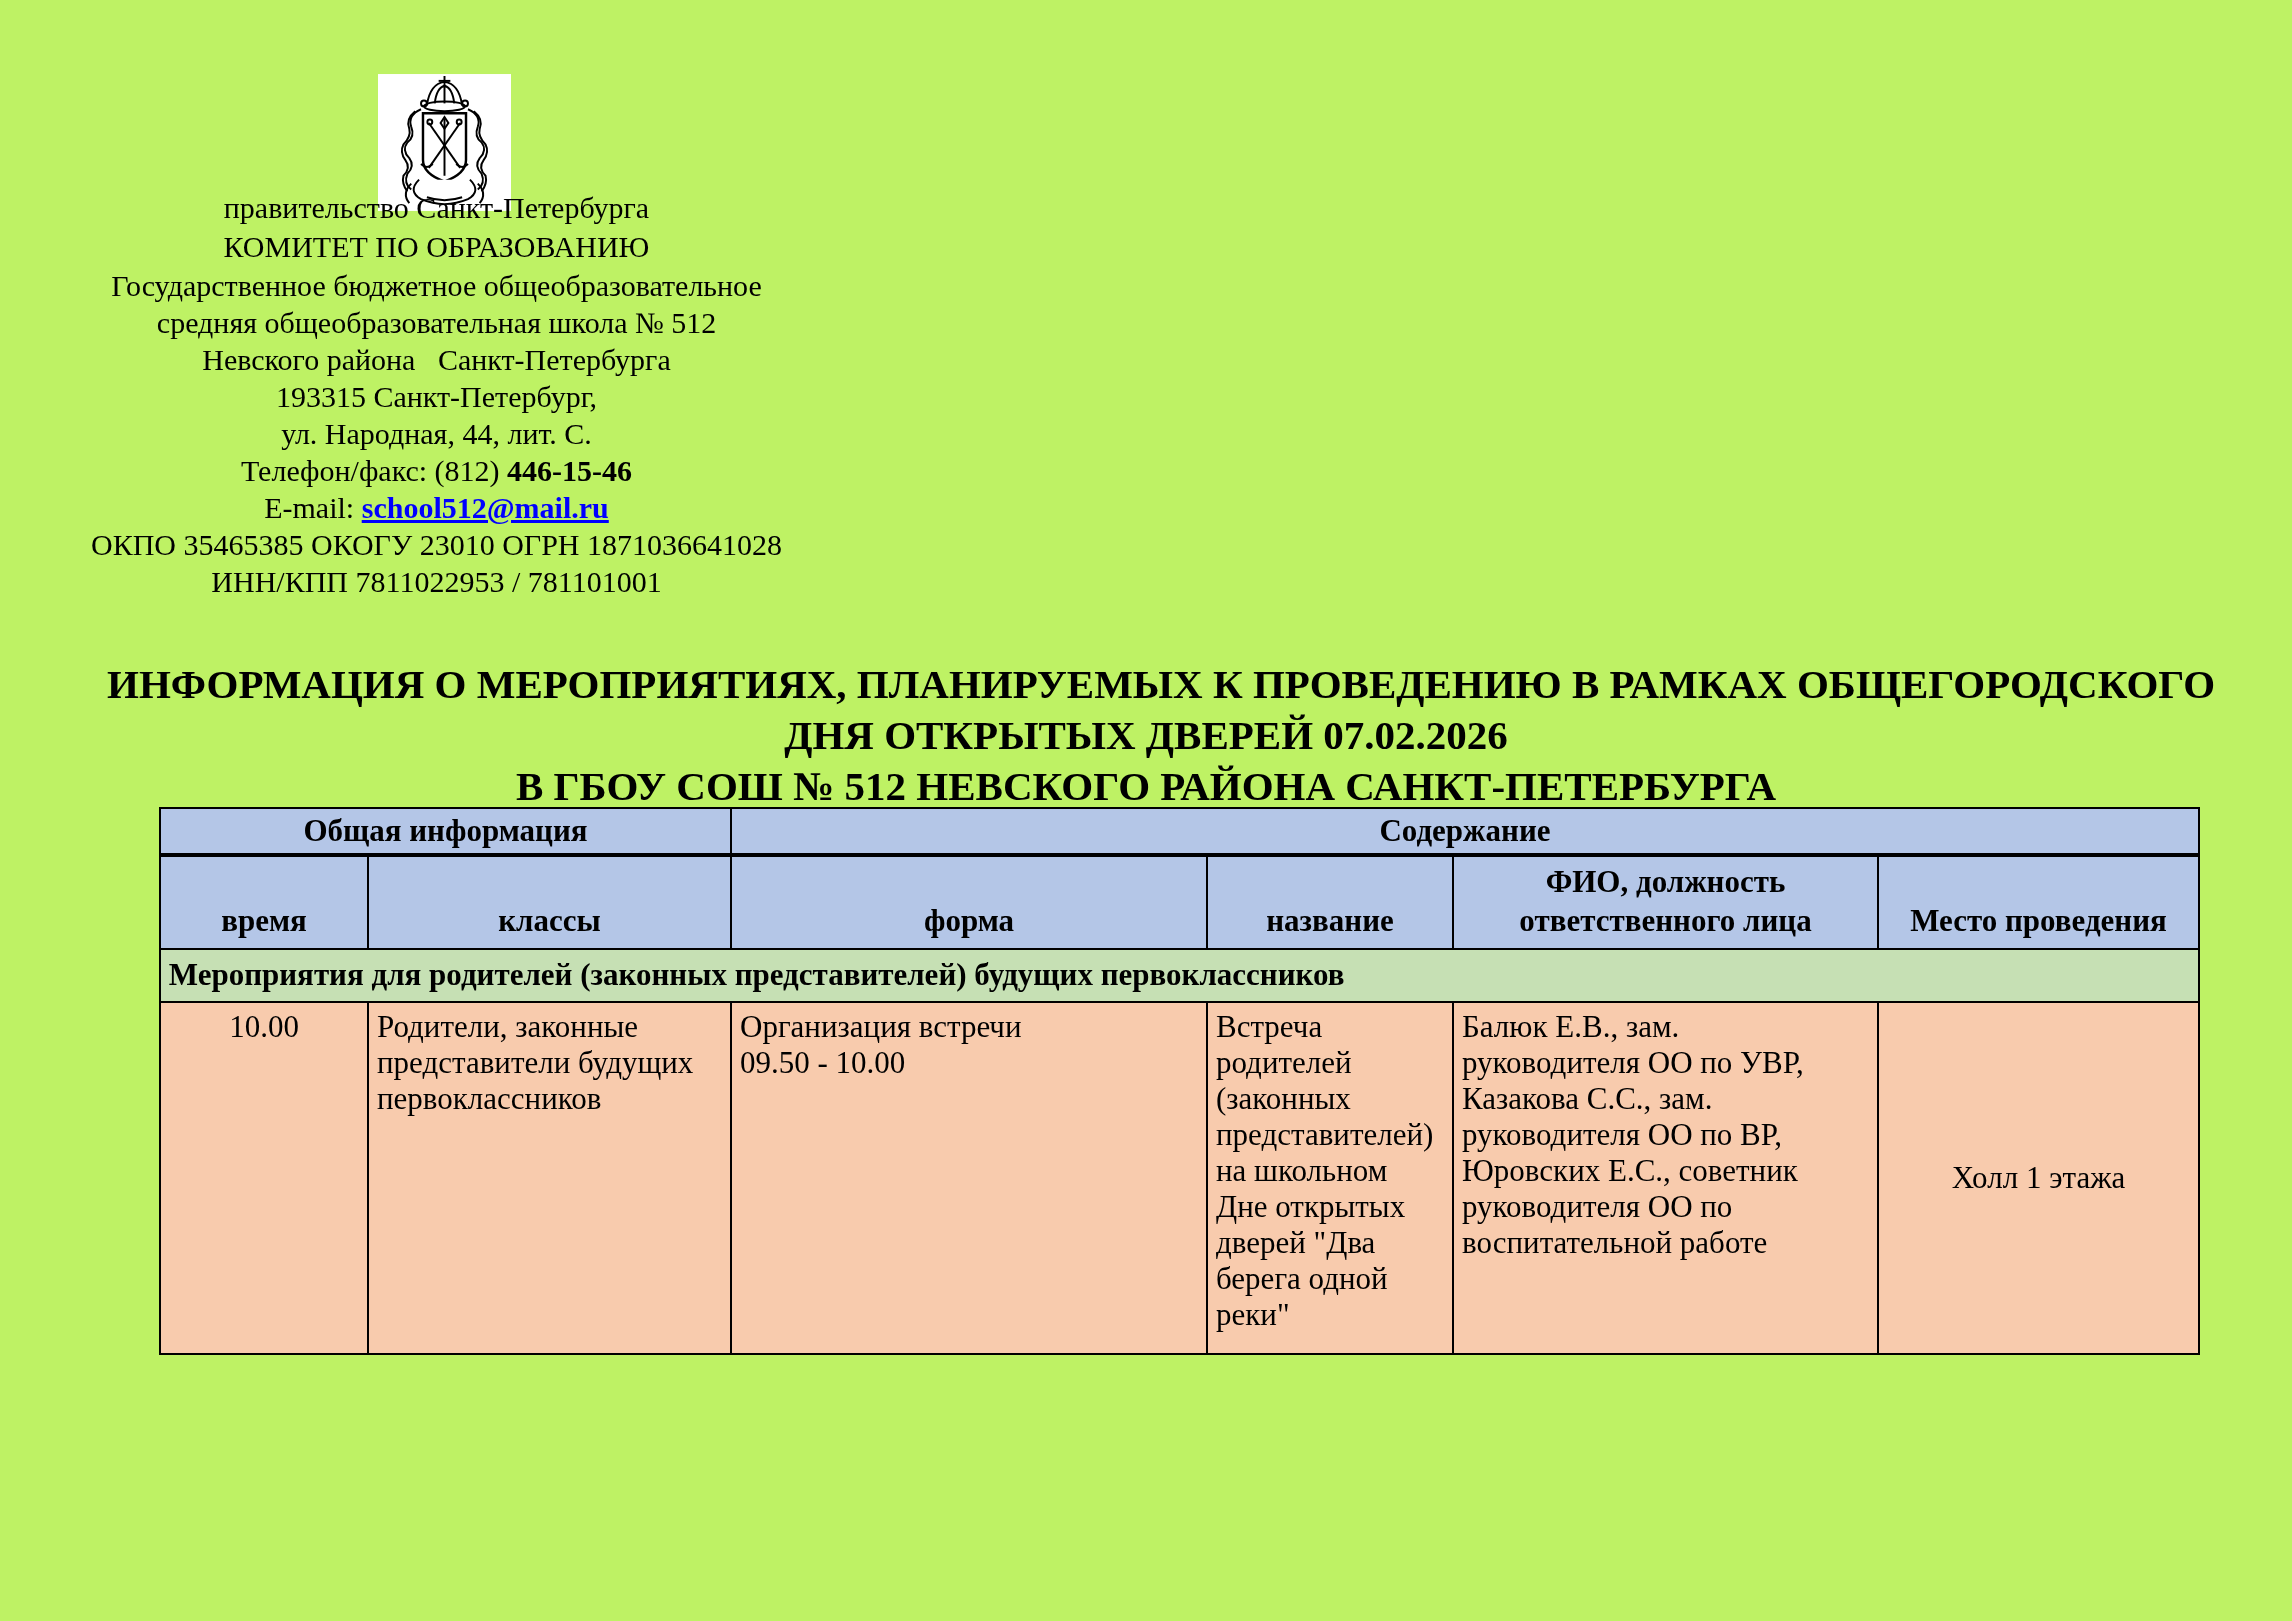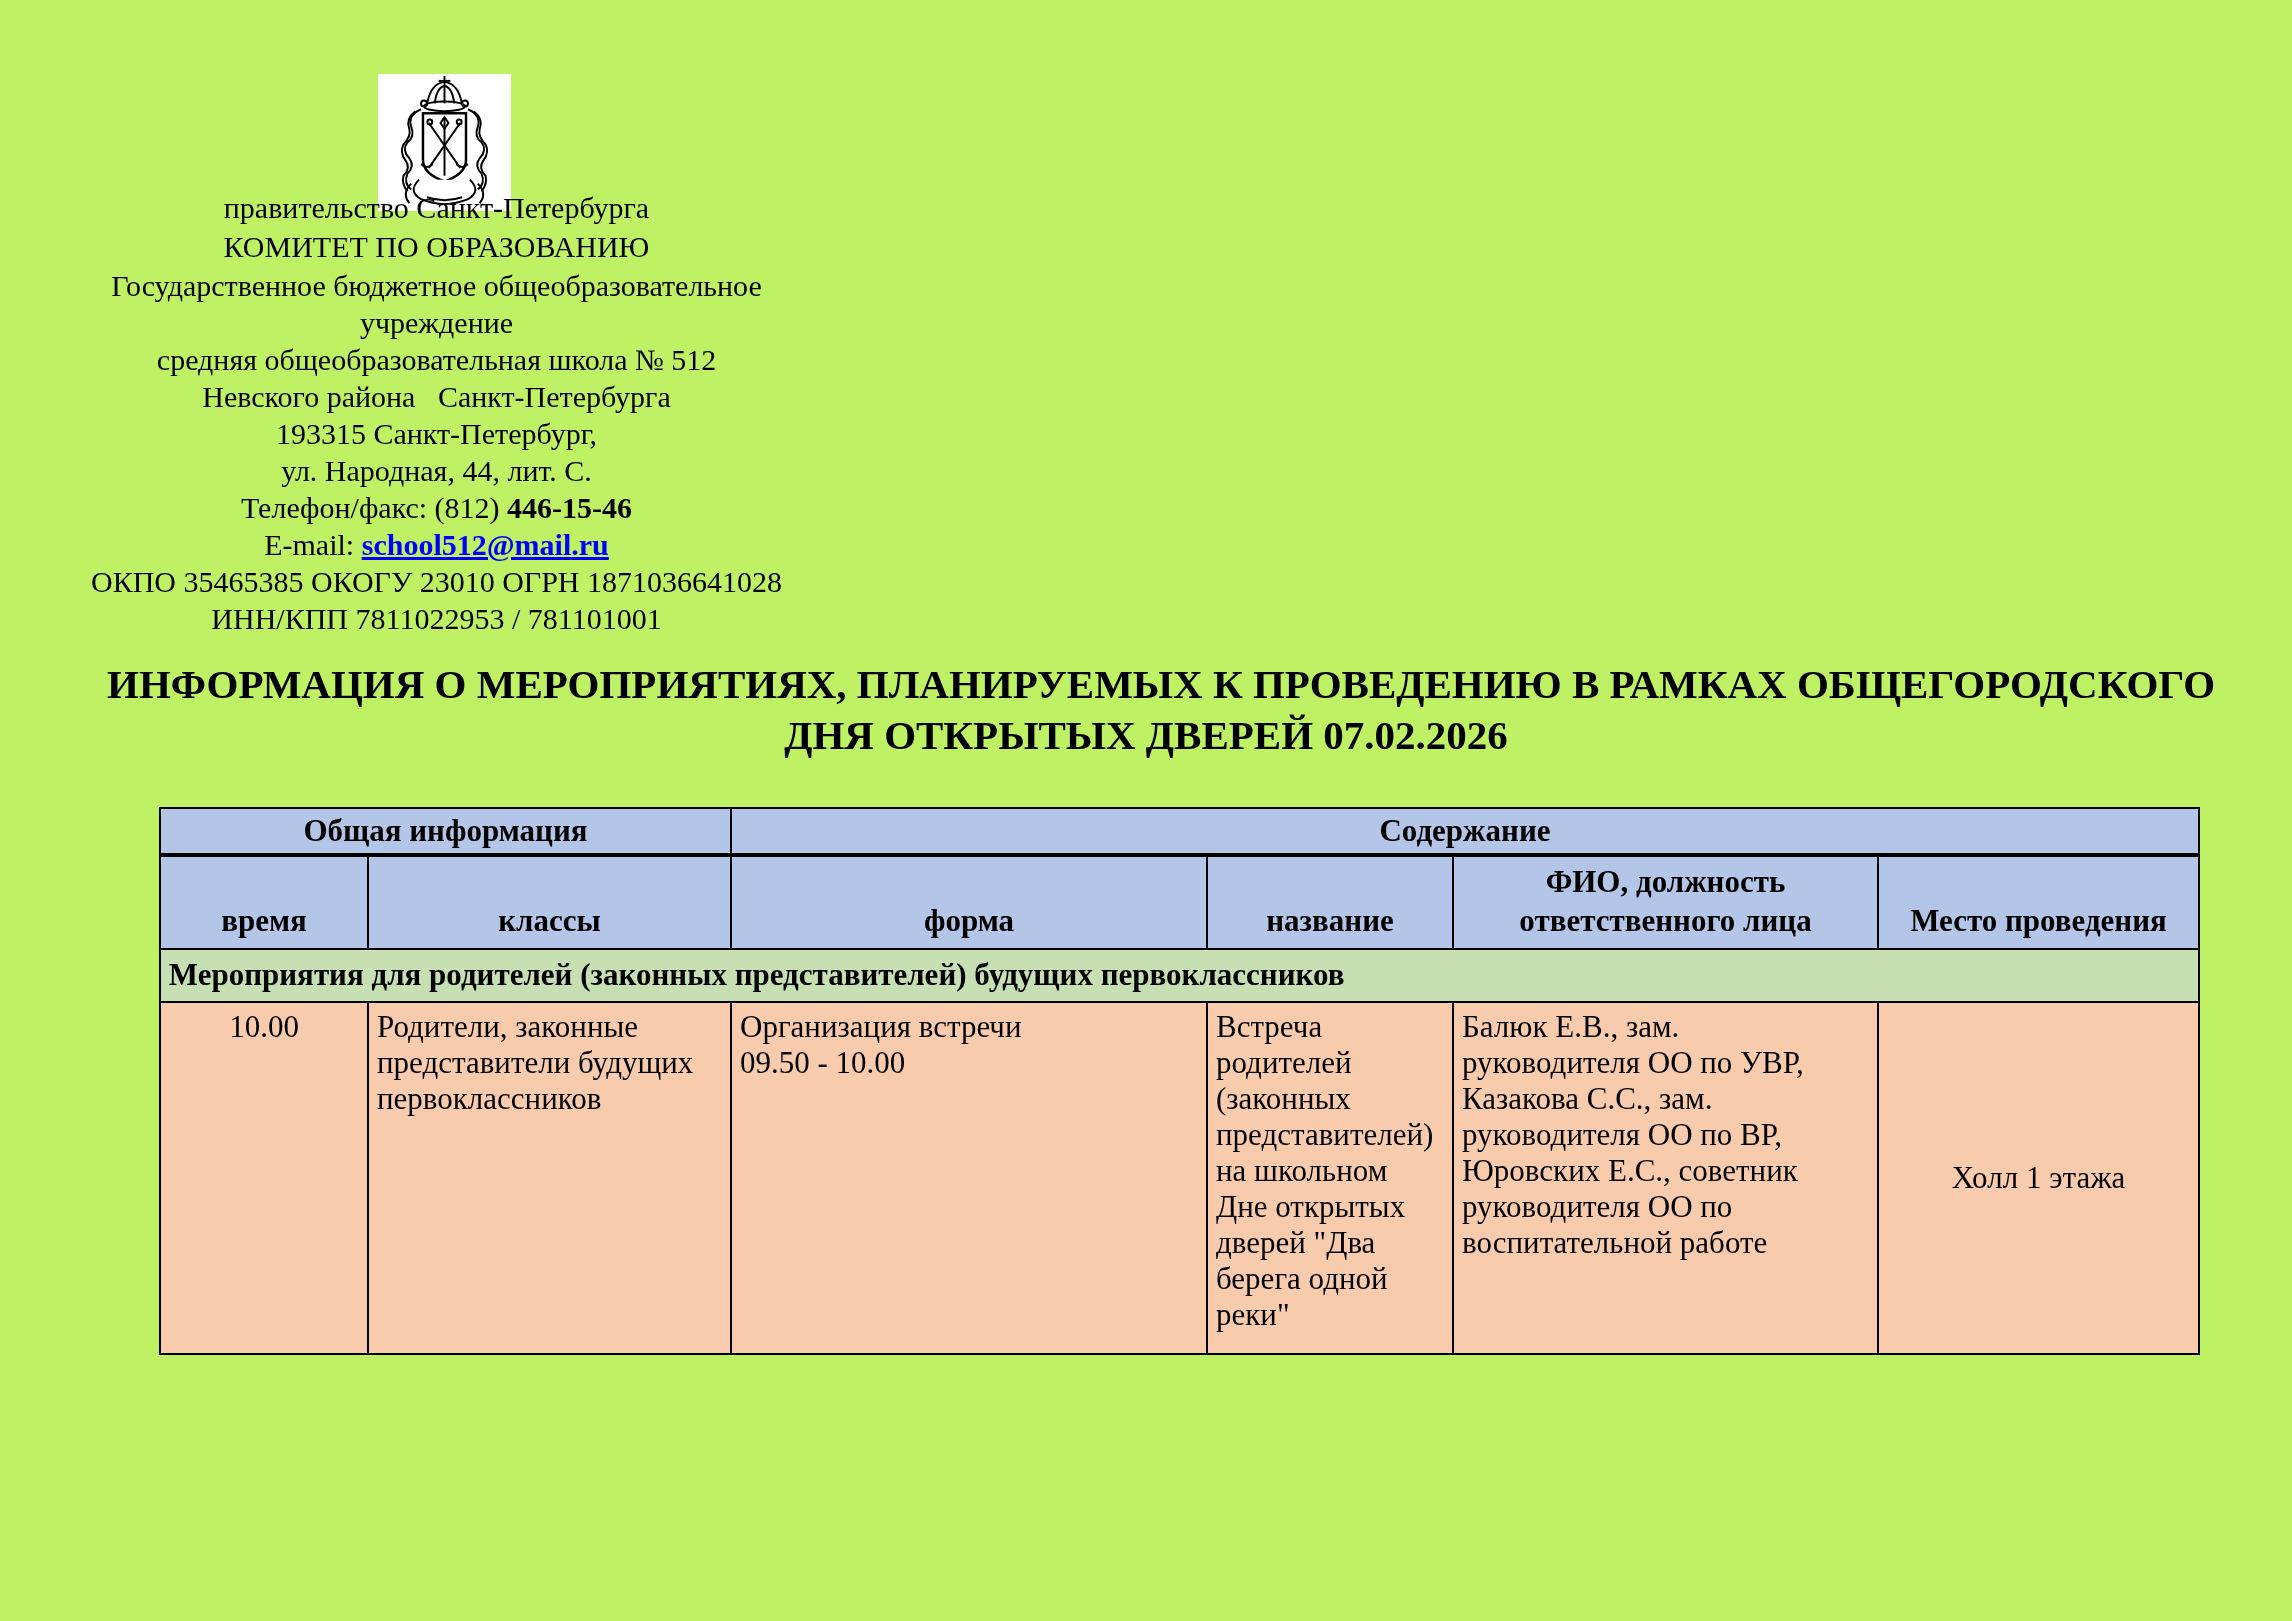--- a/index.html
+++ b/index.html
@@ -150,34 +150,34 @@
         <path d="M102 112 Q112 122 104 132"></path>
         <path d="M50 126 Q68 132 86 126"></path>
       </g>
     </svg>
   </div>
 
   <div class="letterhead">
     <div class="lh-line">правительство Санкт-Петербурга</div>
     <div class="lh-line lh-big">КОМИТЕТ ПО ОБРАЗОВАНИЮ</div>
     <div class="lh-line">Государственное бюджетное общеобразовательное</div>
-    <div class="lh-line">учреждение</div>
     <div class="lh-line">средняя общеобразовательная школа № 512</div>
     <div class="lh-line">Невского района   Санкт-Петербурга</div>
     <div class="lh-line">193315 Санкт-Петербург,</div>
     <div class="lh-line">ул. Народная, 44, лит. С.</div>
     <div class="lh-line"><span>Телефон/факс: (812) </span><span class="phone-number">446-15-46</span></div>
     <div class="lh-line"><span>E-mail: </span><span class="email-link">school512@mail.ru</span></div>
     <div class="lh-line">ОКПО 35465385 ОКОГУ 23010 ОГРН 1871036641028</div>
     <div class="lh-line">ИНН/КПП 7811022953 / 781101001</div>
   </div>
 
   <div class="doc-title">
     <div class="tline">ИНФОРМАЦИЯ О МЕРОПРИЯТИЯХ, ПЛАНИРУЕМЫХ К ПРОВЕДЕНИЮ В РАМКАХ ОБЩЕГОРОДСКОГО</div>
     <div class="tline">ДНЯ ОТКРЫТЫХ ДВЕРЕЙ 07.02.2026</div>
+    <div class="tline">В ГБОУ СОШ № 512 НЕВСКОГО РАЙОНА САНКТ-ПЕТЕРБУРГА</div>
   </div>
 
   <table class="main">
     <colgroup>
       <col style="width:208px">
       <col style="width:363px">
       <col style="width:476px">
       <col style="width:246px">
       <col style="width:425px">
       <col style="width:321px">

